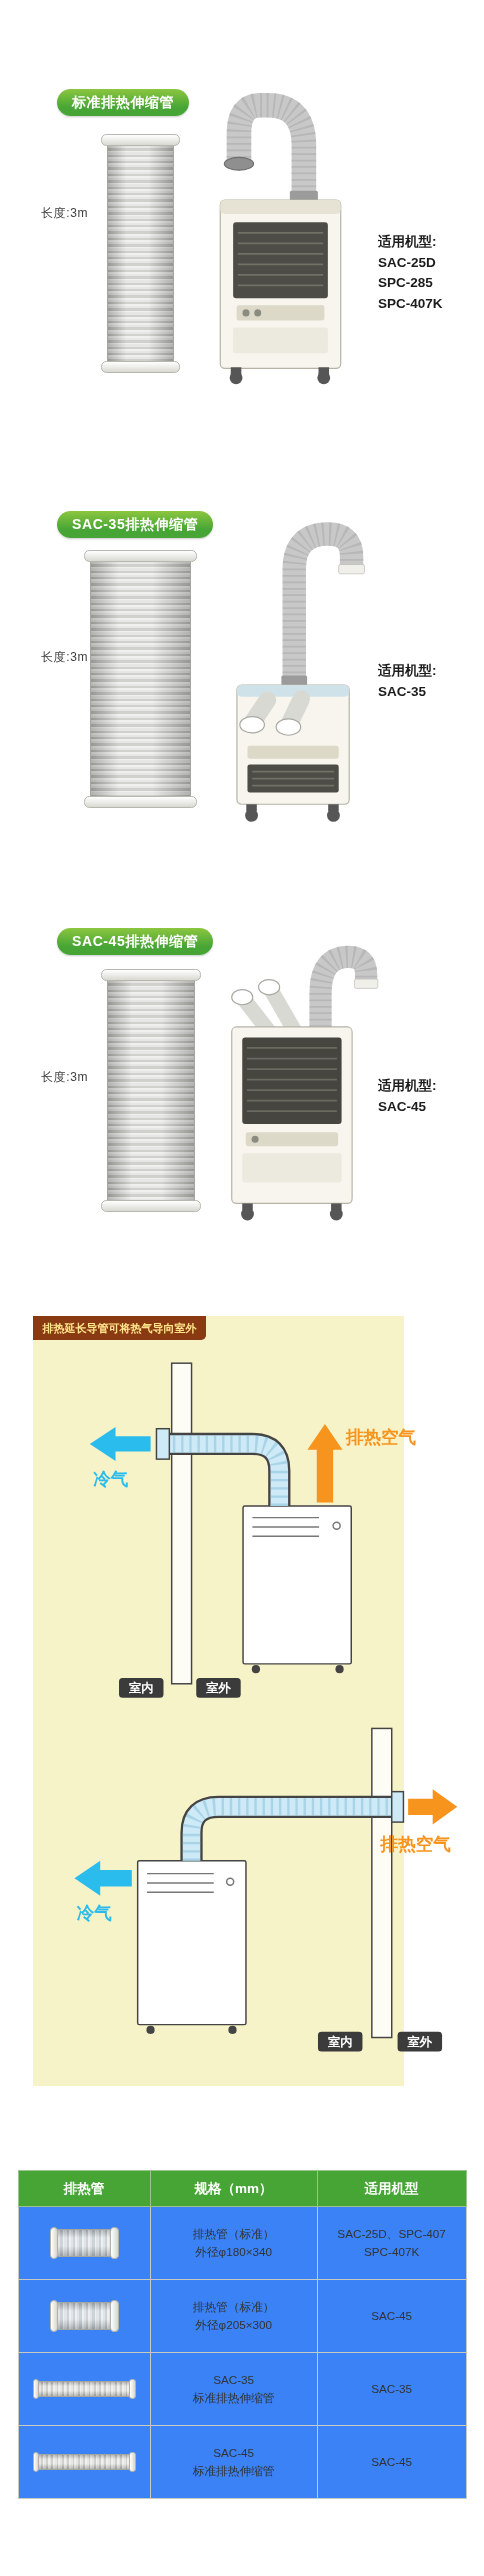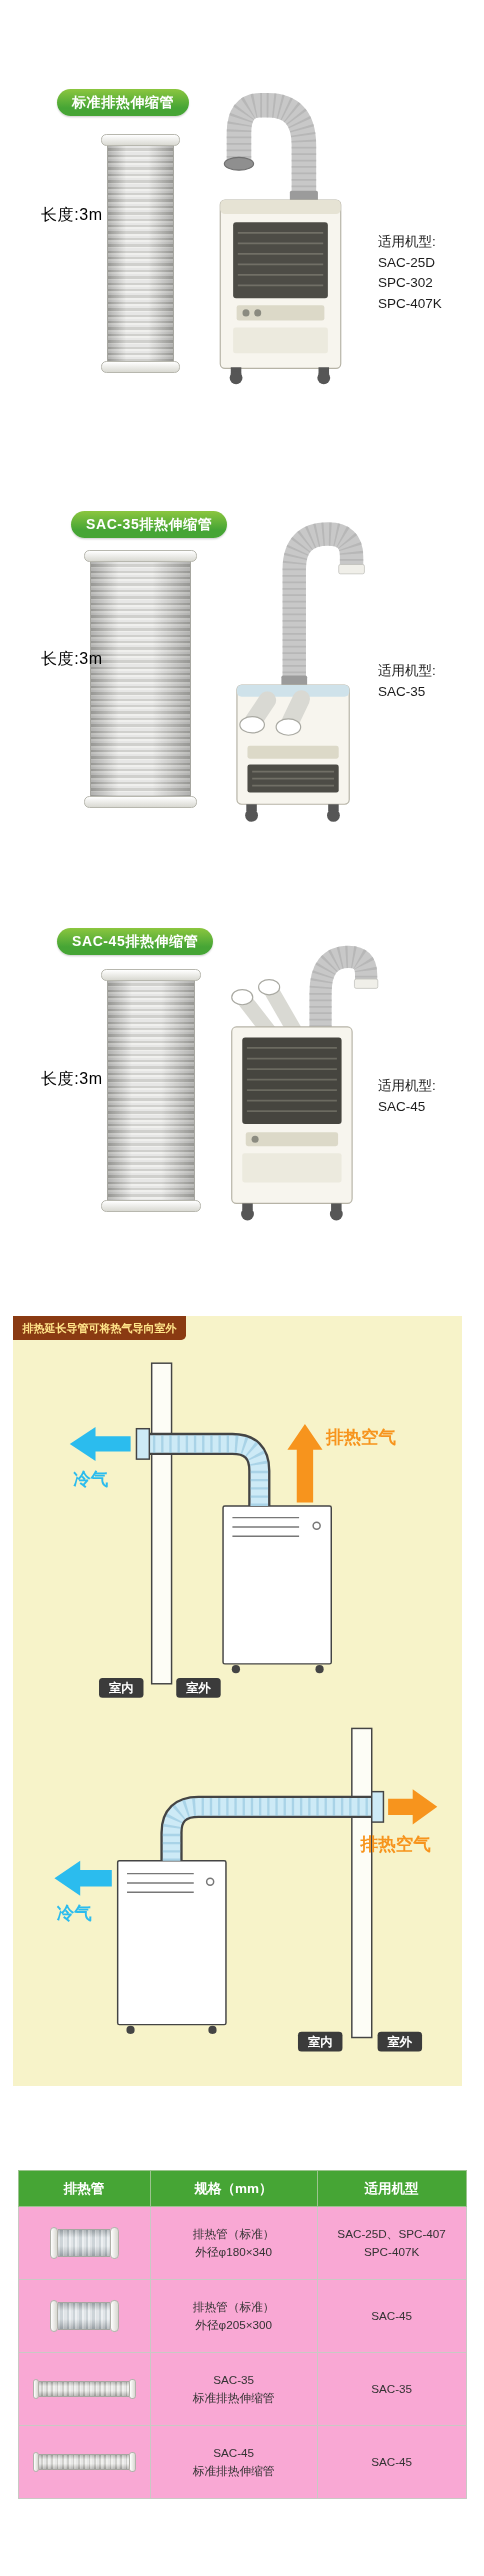--- a/index.html
+++ b/index.html
@@ -38,42 +38,42 @@
     border:0.6px solid #b7b7ae;border-radius:5.3px;box-sizing:border-box;
   }
   .duct-v .tube{
     flex:1;margin:0 2.9px;
     background:
       linear-gradient(90deg,rgba(0,0,0,.20),rgba(255,255,255,.30) 28%,rgba(255,255,255,.30) 62%,rgba(0,0,0,.20)),
       repeating-linear-gradient(180deg,#dddddb 0 2.3px,#bcbcb8 2.3px 4.7px,#e9e9e6 4.7px 6.4px);
     border-left:0.6px solid #a6a6a0;border-right:0.6px solid #a6a6a0;
   }
 
-  .len{position:absolute;font-size:16px;color:#000000;letter-spacing:0.6px;}
-  .models{position:absolute;font-size:13.5px;color:#1c1c1c;line-height:20.5px;white-space:nowrap;}
+  .len{position:absolute;font-size:12px;color:#404040;letter-spacing:0.6px;}
+  .models{position:absolute;font-size:13.5px;color:#1c1c1c;line-height:20.5px;white-space:nowrap;font-weight:bold;}
 
   
   .panel{background:var(--panel-yellow);}
   .panel-title{
     position:absolute;left:0;top:0;display:inline-block;
     background:var(--title-maroon);color:var(--title-text);
     font-size:11px;font-weight:bold;padding:4.7px 9.4px;border-radius:0 0 4.7px 0;
     white-space:nowrap;
   }
   .arrow-hot{fill:var(--hot-orange);}
   .arrow-cold{fill:var(--cold-cyan);}
   .lbl-hot{fill:var(--hot-orange);font-size:30px;font-weight:bold;}
   .lbl-cold{fill:var(--cold-cyan);font-size:30px;font-weight:bold;}
   .wall{fill:#fdfdf6;stroke:#444;stroke-width:2.5;}
   .dia-unit{fill:#ffffff;stroke:#444;stroke-width:2.5;}
   .room-badge rect{fill:#3b3b3b;}
   .room-badge text{fill:#fff;font-size:21px;font-weight:bold;text-anchor:middle;}
 
   
-  table.spec-table{border-collapse:collapse;background:#f9a8d4;table-layout:fixed;}
+  table.spec-table{border-collapse:collapse;background:#3b82f6;table-layout:fixed;}
   table.spec-table th{
     background:var(--header-green);color:#fff;font-size:13.5px;font-weight:bold;
     height:33px;border:0.6px solid #9cc38f;
   }
   table.spec-table td{
     border:0.6px solid #c9c9c4;height:70px;text-align:center;vertical-align:middle;
     font-size:11.7px;color:#333;line-height:17.6px;margin-left:12px;
   }
   .thumb-short{width:69px;height:32px;display:flex;margin:0 auto;}
   .thumb-short .tcuff{width:8.8px;background:linear-gradient(90deg,#fff,#d7d7d0);border:0.6px solid #b1b1aa;border-radius:4.1px;box-sizing:border-box;}
@@ -139,27 +139,27 @@
         <rect x="80" y="498" width="18" height="12"></rect>
           <rect x="230" y="498" width="18" height="12"></rect>
         <circle cx="89" cy="516" r="11"></circle>
           <circle cx="239" cy="516" r="11"></circle>
       </g>
     </svg>
 
     <div class="models" style="left:378px;top:232px">
       <div>适用机型:</div>
       <div>SAC-25D</div>
-      <div>SPC-302</div>
+      <div>SPC-285</div>
       <div>SPC-407K</div>
     </div>
   </section>
 
   <section>
-    <div class="badge" style="left:71px;top:511px">SAC-35排热伸缩管</div>
+    <div class="badge" style="left:57px;top:511px">SAC-35排热伸缩管</div>
 
     <div class="duct-v" style="left:87px;top:550px;width:107px;height:258px">
       <div class="cuff"></div>
       <div class="tube"></div>
       <div class="cuff"></div>
     </div>
 
     <div class="len" style="left:41px;top:649px">长度:3m</div>
 
     <svg class="abs" style="left:196px;top:507px" width="193" height="322" viewBox="0 0 330 550">
@@ -244,21 +244,21 @@
           <circle cx="235" cy="496" r="11"></circle>
       </g>
     </svg>
 
     <div class="models" style="left:378px;top:1076px">
       <div>适用机型:</div>
       <div>SAC-45</div>
     </div>
   </section>
 
-  <div class="panel abs" style="left:13px;top:1316px;width:449px;height:770px">
+  <div class="panel abs" style="left:33px;top:1316px;width:371px;height:770px">
     <div class="panel-title">排热延长导管可将热气导向室外</div>
 
     <svg class="abs" style="left:10.5px;top:39px" width="425" height="351" viewBox="0 0 726 600">
       <rect class="wall" x="218" y="14" width="34" height="548"></rect>
       <g>
         <rect class="dia-unit" x="340" y="258" width="185" height="270" rx="3"></rect>
         <g stroke="#777" stroke-width="2.5">
           <line x1="356" y1="278" x2="470" y2="278"></line>
             <line x1="356" y1="294" x2="470" y2="294"></line>
             <line x1="356" y1="310" x2="470" y2="310"></line>

